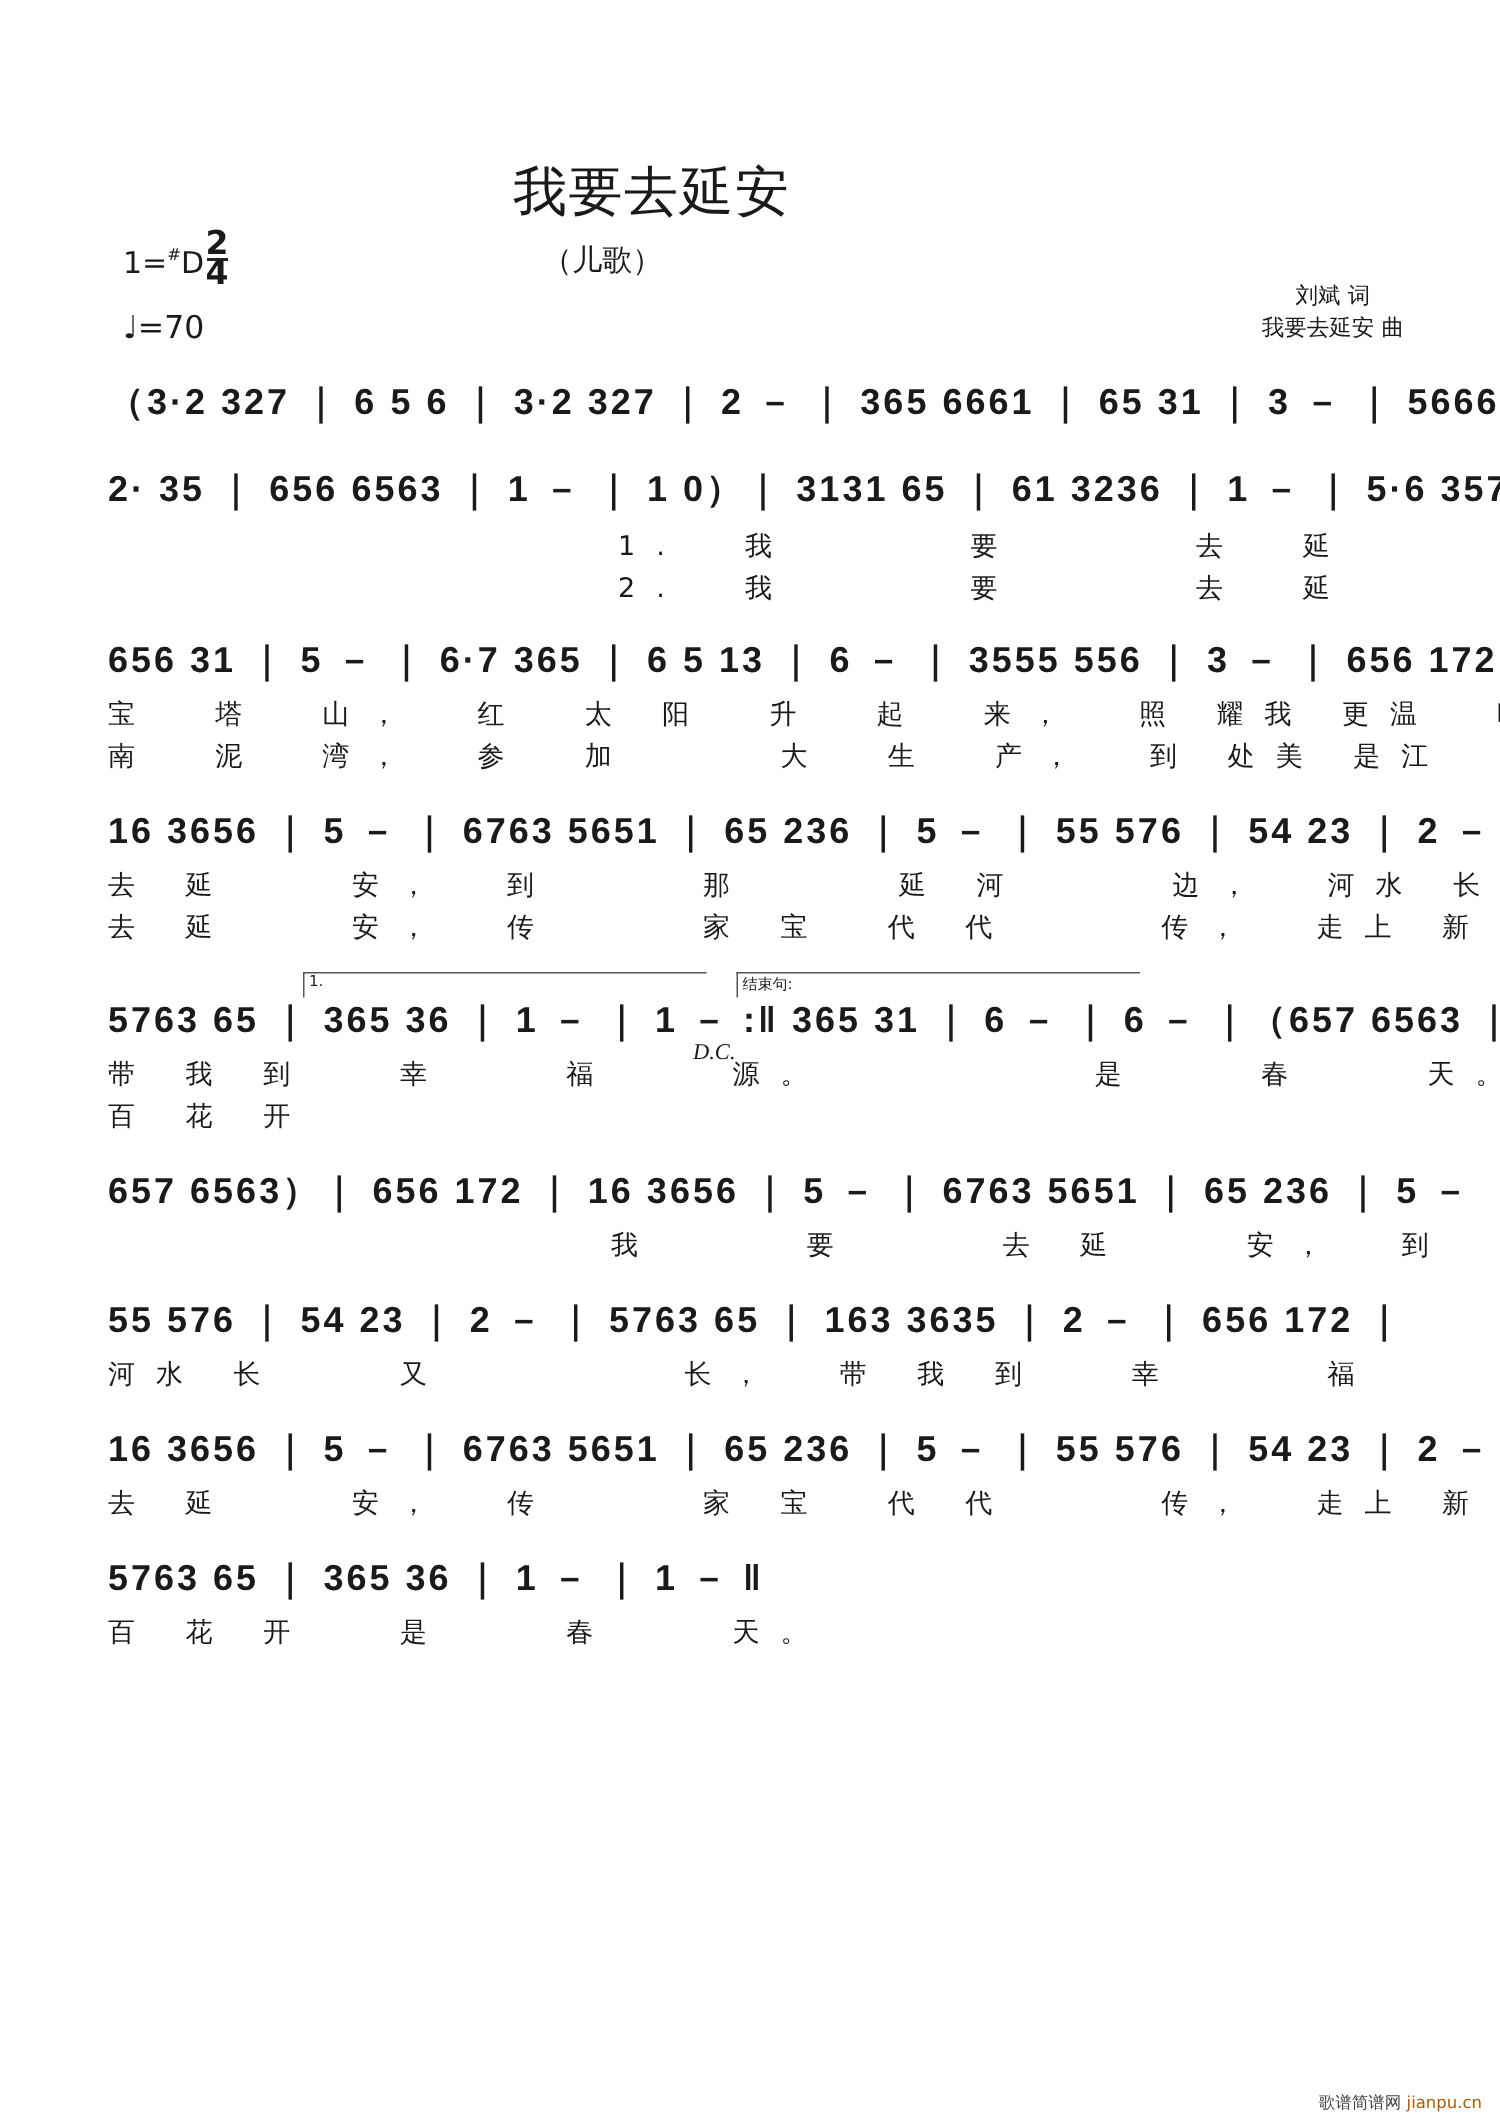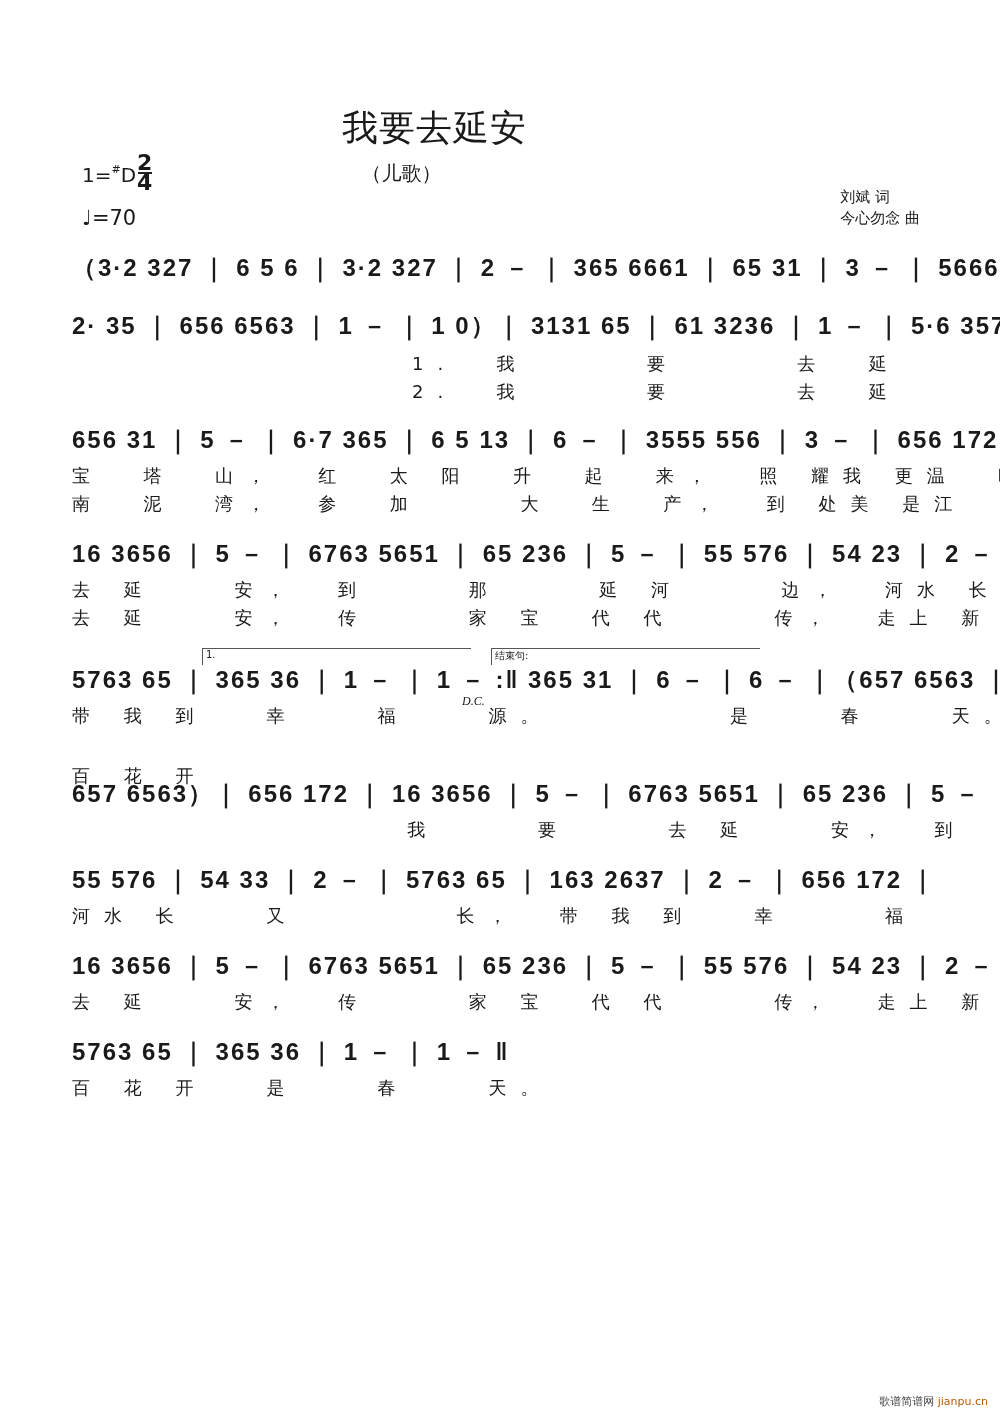--- a/index.html
+++ b/index.html
@@ -6,27 +6,27 @@
   body { width: 1000px; height: 1415px; position: relative; overflow: hidden;
          font-family: "DejaVu Sans", sans-serif; color: #1a1a1a; }
   .abs { position: absolute; white-space: nowrap; }
   .title { left: 0; width: 869px; top: 104px; text-align: center; font-size: 36px; letter-spacing: 1px; }
   .subtitle { left: 0; width: 803px; top: 160px; text-align: center; font-size: 20px; }
   .key { left: 82px; top: 163px; font-size: 20px; }
   .key sup { font-size: 11px; vertical-align: 9px; }
   .timesig { left: 137px; top: 154px; font-size: 22px; font-weight: bold; text-align: center; line-height: 18px; }
   .timesig .bar { display:block; border-top: 2px solid #222; width: 14px; margin: 0 auto; }
   .tempo { left: 82px; top: 206px; font-size: 21px; }
-  .credits { right: 80px; top: 187px; text-align: left; font-size: 15px; line-height: 21px; }
+  .credits { right: 64px; top: 187px; text-align: center; font-size: 15px; line-height: 21px; }
   .row { position: absolute; left: 72px; width: 860px; }
   .notes { position: absolute; top: 0; height: 34px; font-family: "Liberation Sans", sans-serif;
            font-weight: bold; font-size: 24px; letter-spacing: 2px; white-space: nowrap; }
   .lyric { position: absolute; font-size: 18px; letter-spacing: 14px; white-space: pre; }
   .volta { position: absolute; border-top: 1px solid #555; border-left: 1px solid #555; height: 16px; font-size: 10px; padding-left: 3px; }
-  .dc { position: absolute; font-family: "Liberation Serif", serif; font-style: italic; font-size: 12px; }
+  .dc { position: absolute; font-family: "Liberation Serif", serif; font-style: italic; font-size: 15px; }
   .watermark { right: 12px; bottom: 6px; font-size: 11px; color: #444; text-align: right; }
   .watermark span { color: #b35a00; }
 </style>
 </head>
 <body>
 
 <div class="abs title">我要去延安</div>
 <div class="abs subtitle">（儿歌）</div>
 
 <div class="abs key">
@@ -34,21 +34,21 @@
 </div>
 <div class="abs timesig">
   <span>2</span>
   <span class="bar"></span>
   <span>4</span>
 </div>
 <div class="abs tempo">♩=70</div>
 
 <div class="abs credits">
   <div>刘斌 词</div>
-  <div>今心勿念 曲</div>
+  <div>我要去延安 曲</div>
 </div>
 
 <div class="row" style="top:252px;">
   <div class="notes">（3·2 327 ｜ 6 5 6 ｜ 3·2 327 ｜ 2 － ｜ 365 6661 ｜ 65 31 ｜ 3 － ｜ 5666 6563 ｜</div>
 </div>
 
 <div class="row" style="top:310px;">
   <div class="notes">2· 35 ｜ 656 6563 ｜ 1 － ｜ 1 0）｜ 3131 65 ｜ 61 3236 ｜ 1 － ｜ 5·6 357 ｜</div>
   <div class="lyric" style="left:340px; top:42px;">1.  我      要      去  延       安，  登  上</div>
   <div class="lyric" style="left:340px; top:70px;">2.  我      要      去  延       安，  去  那</div>
@@ -65,30 +65,30 @@
   <div class="lyric" style="left:0; top:40px;">去 延    安，  到     那     延 河     边，  河水 长    又        长，</div>
   <div class="lyric" style="left:0; top:68px;">去 延    安，  传     家 宝  代 代     传，  走上 新    征        程，</div>
 </div>
 
 <div class="row" style="top:664px;">
   <div class="volta" style="left:130px; top:-16px; width:265px;">1.</div>
   <div class="volta" style="left:419px; top:-16px; width:265px;">结束句:</div>
   <div class="notes">5763 65 ｜ 365 36 ｜ 1 － ｜ 1 － :‖ 365 31 ｜ 6 － ｜ 6 － ｜（657 6563 ｜</div>
   <div class="dc" style="left:390px; top:30px;">D.C.</div>
   <div class="lyric" style="left:0; top:40px;">带 我 到   幸    福    源。         是    春    天。</div>
-  <div class="lyric" style="left:0; top:68px;margin-top:32px;">百 花 开</div>
+  <div class="lyric" style="left:0; top:68px;">百 花 开</div>
 </div>
 
 <div class="row" style="top:778px;">
   <div class="notes">657 6563）｜ 656 172 ｜ 16 3656 ｜ 5 － ｜ 6763 5651 ｜ 65 236 ｜ 5 － ｜</div>
   <div class="lyric" style="left:0; top:40px;">                 我     要     去 延    安，  到     那     延 河     边，</div>
 </div>
 
 <div class="row" style="top:864px;">
-  <div class="notes">55 576 ｜ 54 33 ｜ 2 － ｜ 5763 65 ｜ 163 2637 ｜ 2 － ｜ 656 172 ｜</div>
+  <div class="notes">55 576 ｜ 54 23 ｜ 2 － ｜ 5763 65 ｜ 163 3635 ｜ 2 － ｜ 656 172 ｜</div>
   <div class="lyric" style="left:0; top:40px;">河水 长    又        长，  带 我 到   幸     福         源。  我     要</div>
 </div>
 
 <div class="row" style="top:950px;">
   <div class="notes">16 3656 ｜ 5 － ｜ 6763 5651 ｜ 65 236 ｜ 5 － ｜ 55 576 ｜ 54 23 ｜ 2 － ｜</div>
   <div class="lyric" style="left:0; top:40px;">去 延    安，  传     家 宝  代 代     传，  走上 新    征        程，</div>
 </div>
 
 <div class="row" style="top:1036px;">
   <div class="notes">5763 65 ｜ 365 36 ｜ 1 － ｜ 1 － ‖</div>

